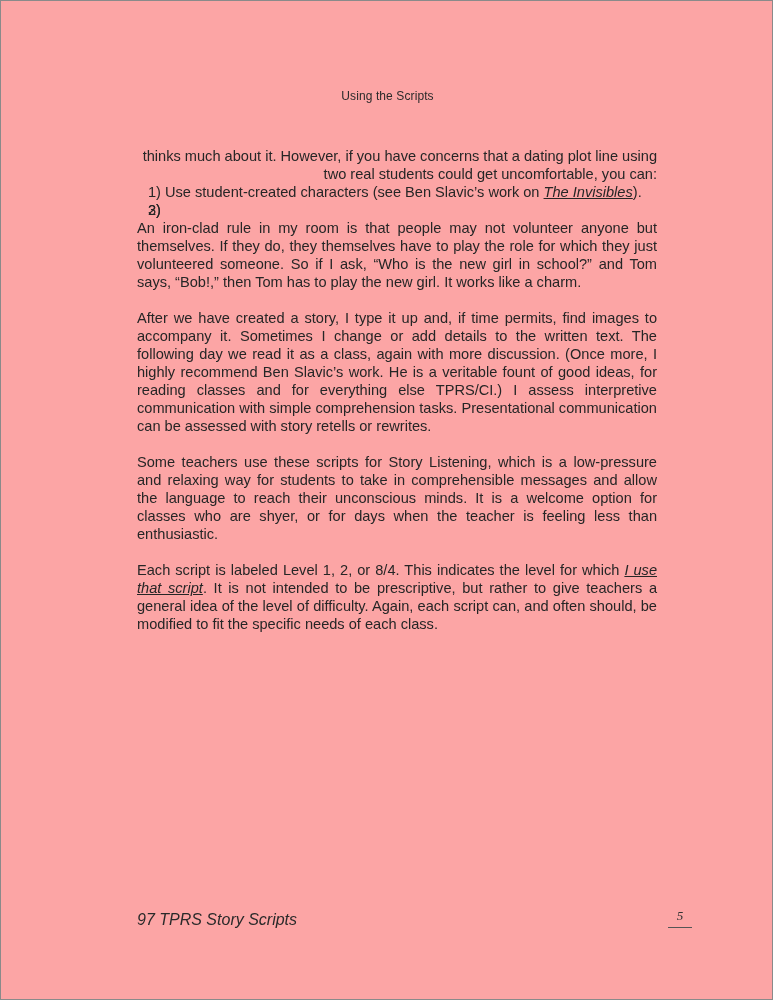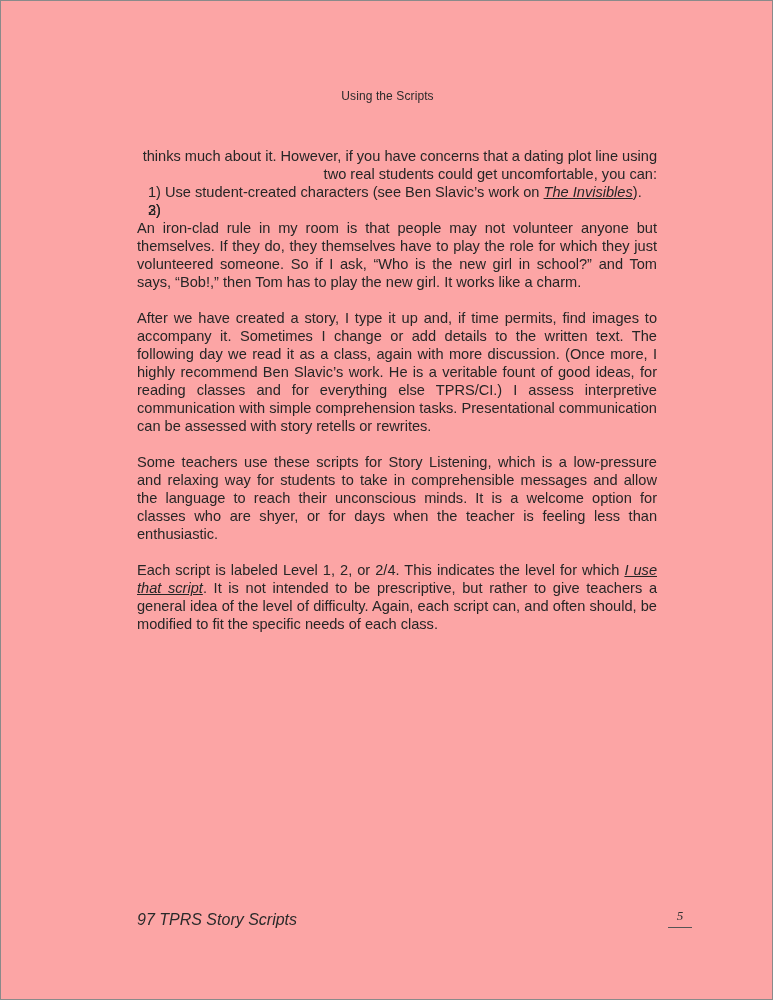--- a/index.html
+++ b/index.html
@@ -125,21 +125,21 @@
 
     <p>
       <span>After we have created a story, I type it up and, if time permits, find images to accompany it. Sometimes I change or add details to the written text. The following day we read it as a class, again with more discussion.  (Once more, I highly recommend Ben Slavic’s work.  He is a veritable fount of good ideas, for reading classes and for everything else TPRS/CI.)  I assess interpretive communication with simple comprehension tasks.  Presentational communication can be assessed with story retells or rewrites.</span>
     </p>
 
     <p>
       <span>Some teachers use these scripts for Story Listening, which is a low-pressure and relaxing way for students to take in comprehensible messages and allow the language to reach their unconscious minds.  It is a welcome option for classes who are shyer, or for days when the teacher is feeling less than enthusiastic.</span>
     </p>
 
     <p>
-      <span>Each script is labeled Level 1, 2, or 2/4.  This indicates the level for which </span><em>I use that script</em><span>.  It is not intended to be prescriptive, but rather to give teachers a general idea of the level of difficulty.  Again, each script can, and often should, be modified to fit the specific needs of each class.</span>
+      <span>Each script is labeled Level 1, 2, or 8/4.  This indicates the level for which </span><em>I use that script</em><span>.  It is not intended to be prescriptive, but rather to give teachers a general idea of the level of difficulty.  Again, each script can, and often should, be modified to fit the specific needs of each class.</span>
     </p>
 
   </div>
 
   <div class="footer-title">97 TPRS Story Scripts</div>
   <div class="page-number">5</div>
   <div class="page-number-rule"></div>
 
 </div>
 

